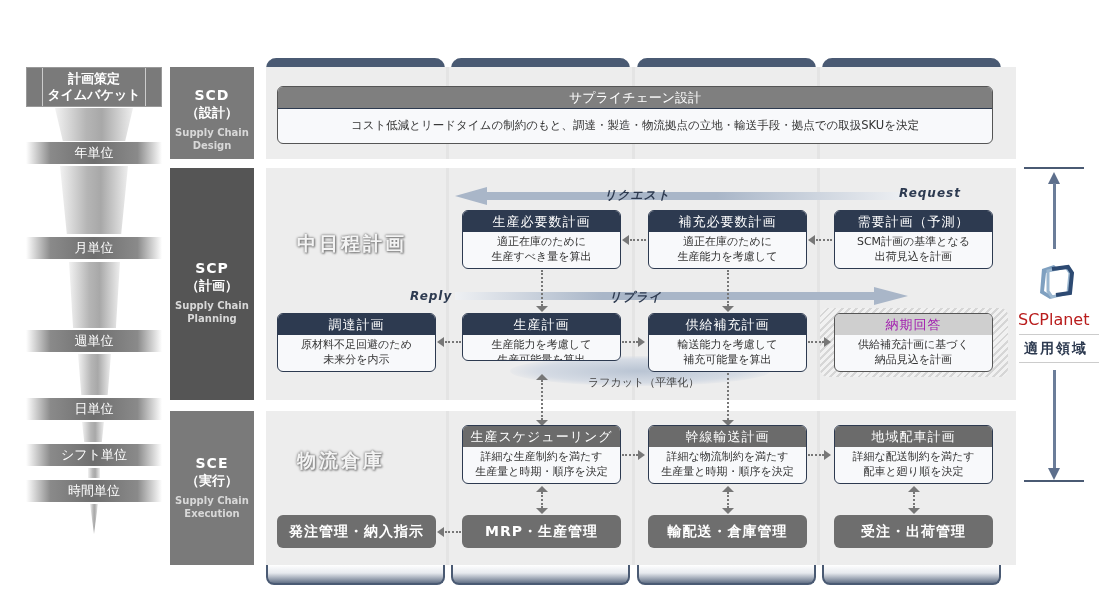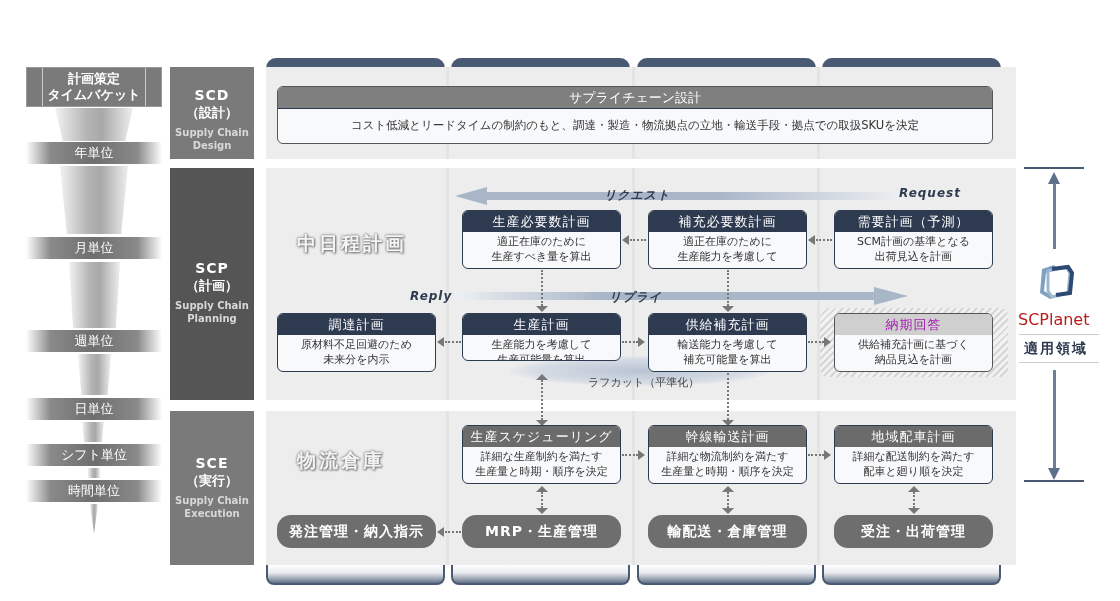--- a/index.html
+++ b/index.html
@@ -37,21 +37,21 @@
   .funnel { position: absolute; background: linear-gradient(90deg, #f2f2f2 0%, #b5b5b5 40%, #a8a8a8 60%, #eeeeee 100%); }
 
   
   .box { position: absolute; width: 159px; border: 1.5px solid #2d3a50; border-radius: 6px; background: #f8f9fb; overflow: hidden; }
   .box .ttl { background: #2d3a50; color: #fff; text-align: center; font-size: 13px; height: 21px; line-height: 21px; letter-spacing: 1px; }
   .box .desc { text-align: center; font-size: 11px; line-height: 15px; padding: 2px 2px 3px; color: #333; }
   .box.gray .ttl { background: #6b6b6b; }
   .box.light { border-color: #555; }
   .box.light .ttl { background: #cfcfcf; color: #a21caf; }
   .hatch { position: absolute; background: repeating-linear-gradient(135deg, #d6d6d6 0 2px, #f1f1f1 2px 5px); border-radius: 8px; }
-  .sysbox { position: absolute; width: 159px; height: 33px; background: #6e6e6e; border-radius: 14px; color: #fff;
+  .sysbox { position: absolute; width: 159px; height: 33px; background: #6e6e6e; border-radius: 6px; color: #fff;
             text-align: center; line-height: 33px; font-size: 14px; font-weight: bold; letter-spacing: 1px; }
 
   .big-label { position: absolute; font-size: 19px; font-weight: bold; color: #f4f4f4; letter-spacing: 3px;
                text-shadow: 0 0 3px #888, 0 0 2px #888, 1px 1px 2px #777; }
 
   .vdot { position: absolute; width: 0; border-left: 2px dotted #777; }
   .hdot { position: absolute; height: 0; border-top: 2px dotted #777; }
   .arrow-l, .arrow-r, .arrow-d, .arrow-u { position: absolute; width: 0; height: 0; }
   .arrow-l { border-top: 5px solid transparent; border-bottom: 5px solid transparent; border-right: 7px solid #777; }
   .arrow-r { border-top: 5px solid transparent; border-bottom: 5px solid transparent; border-left: 7px solid #777; }

